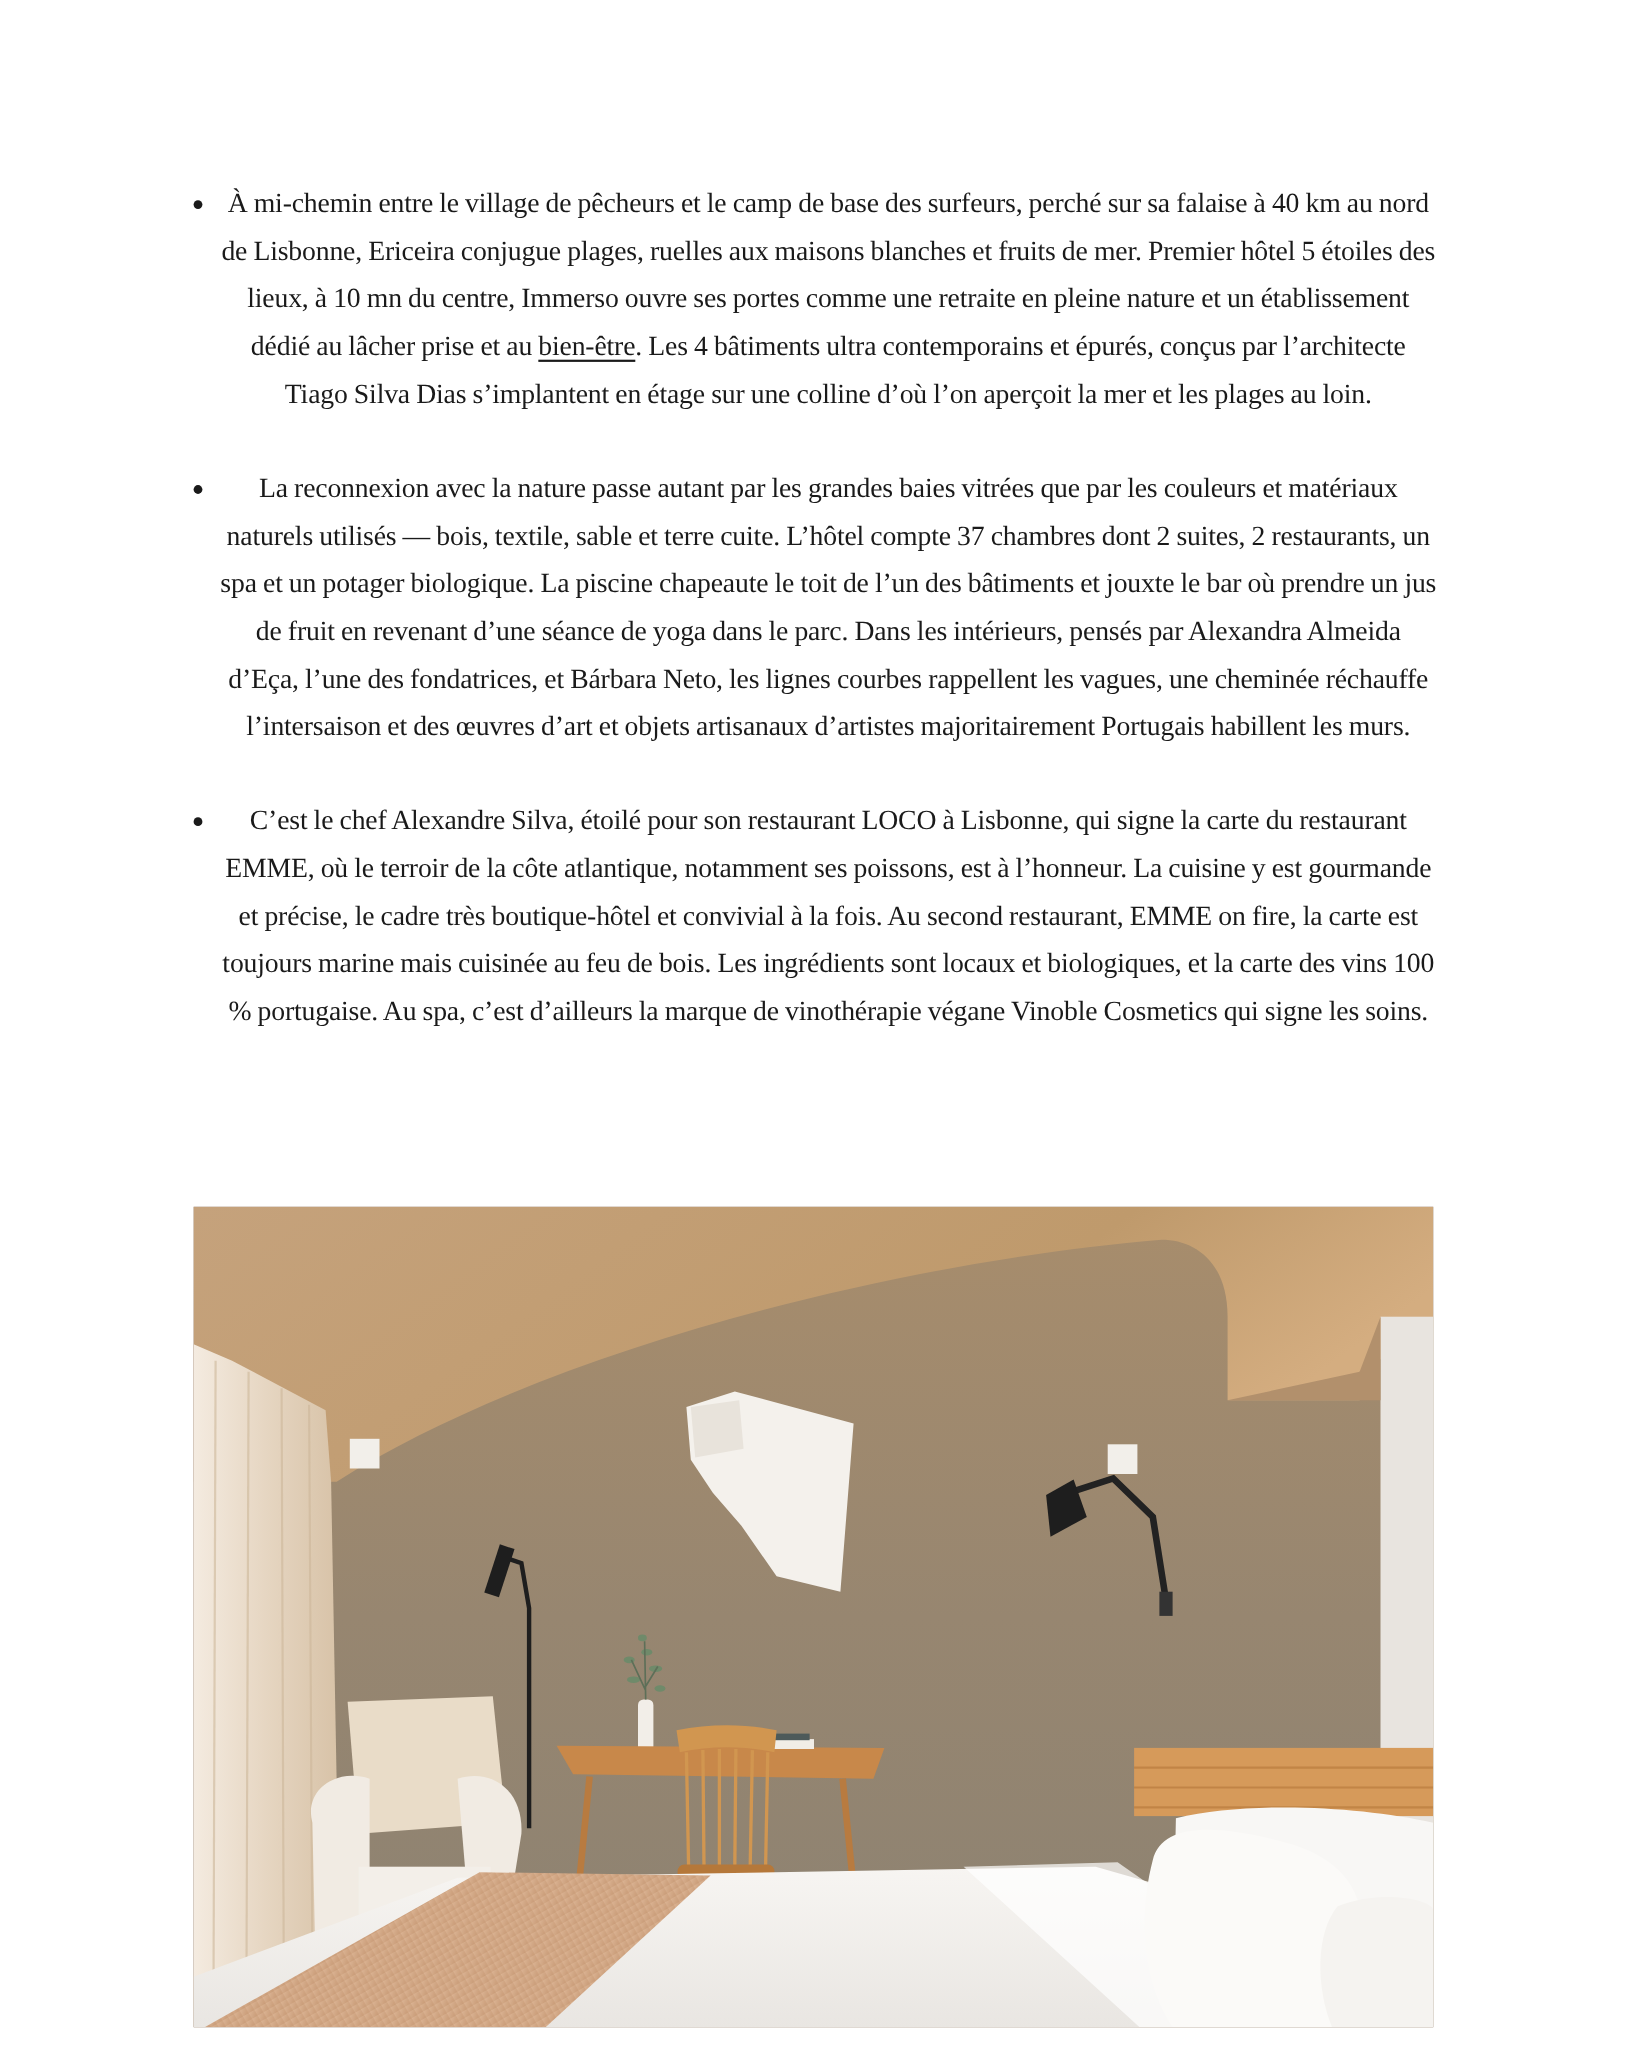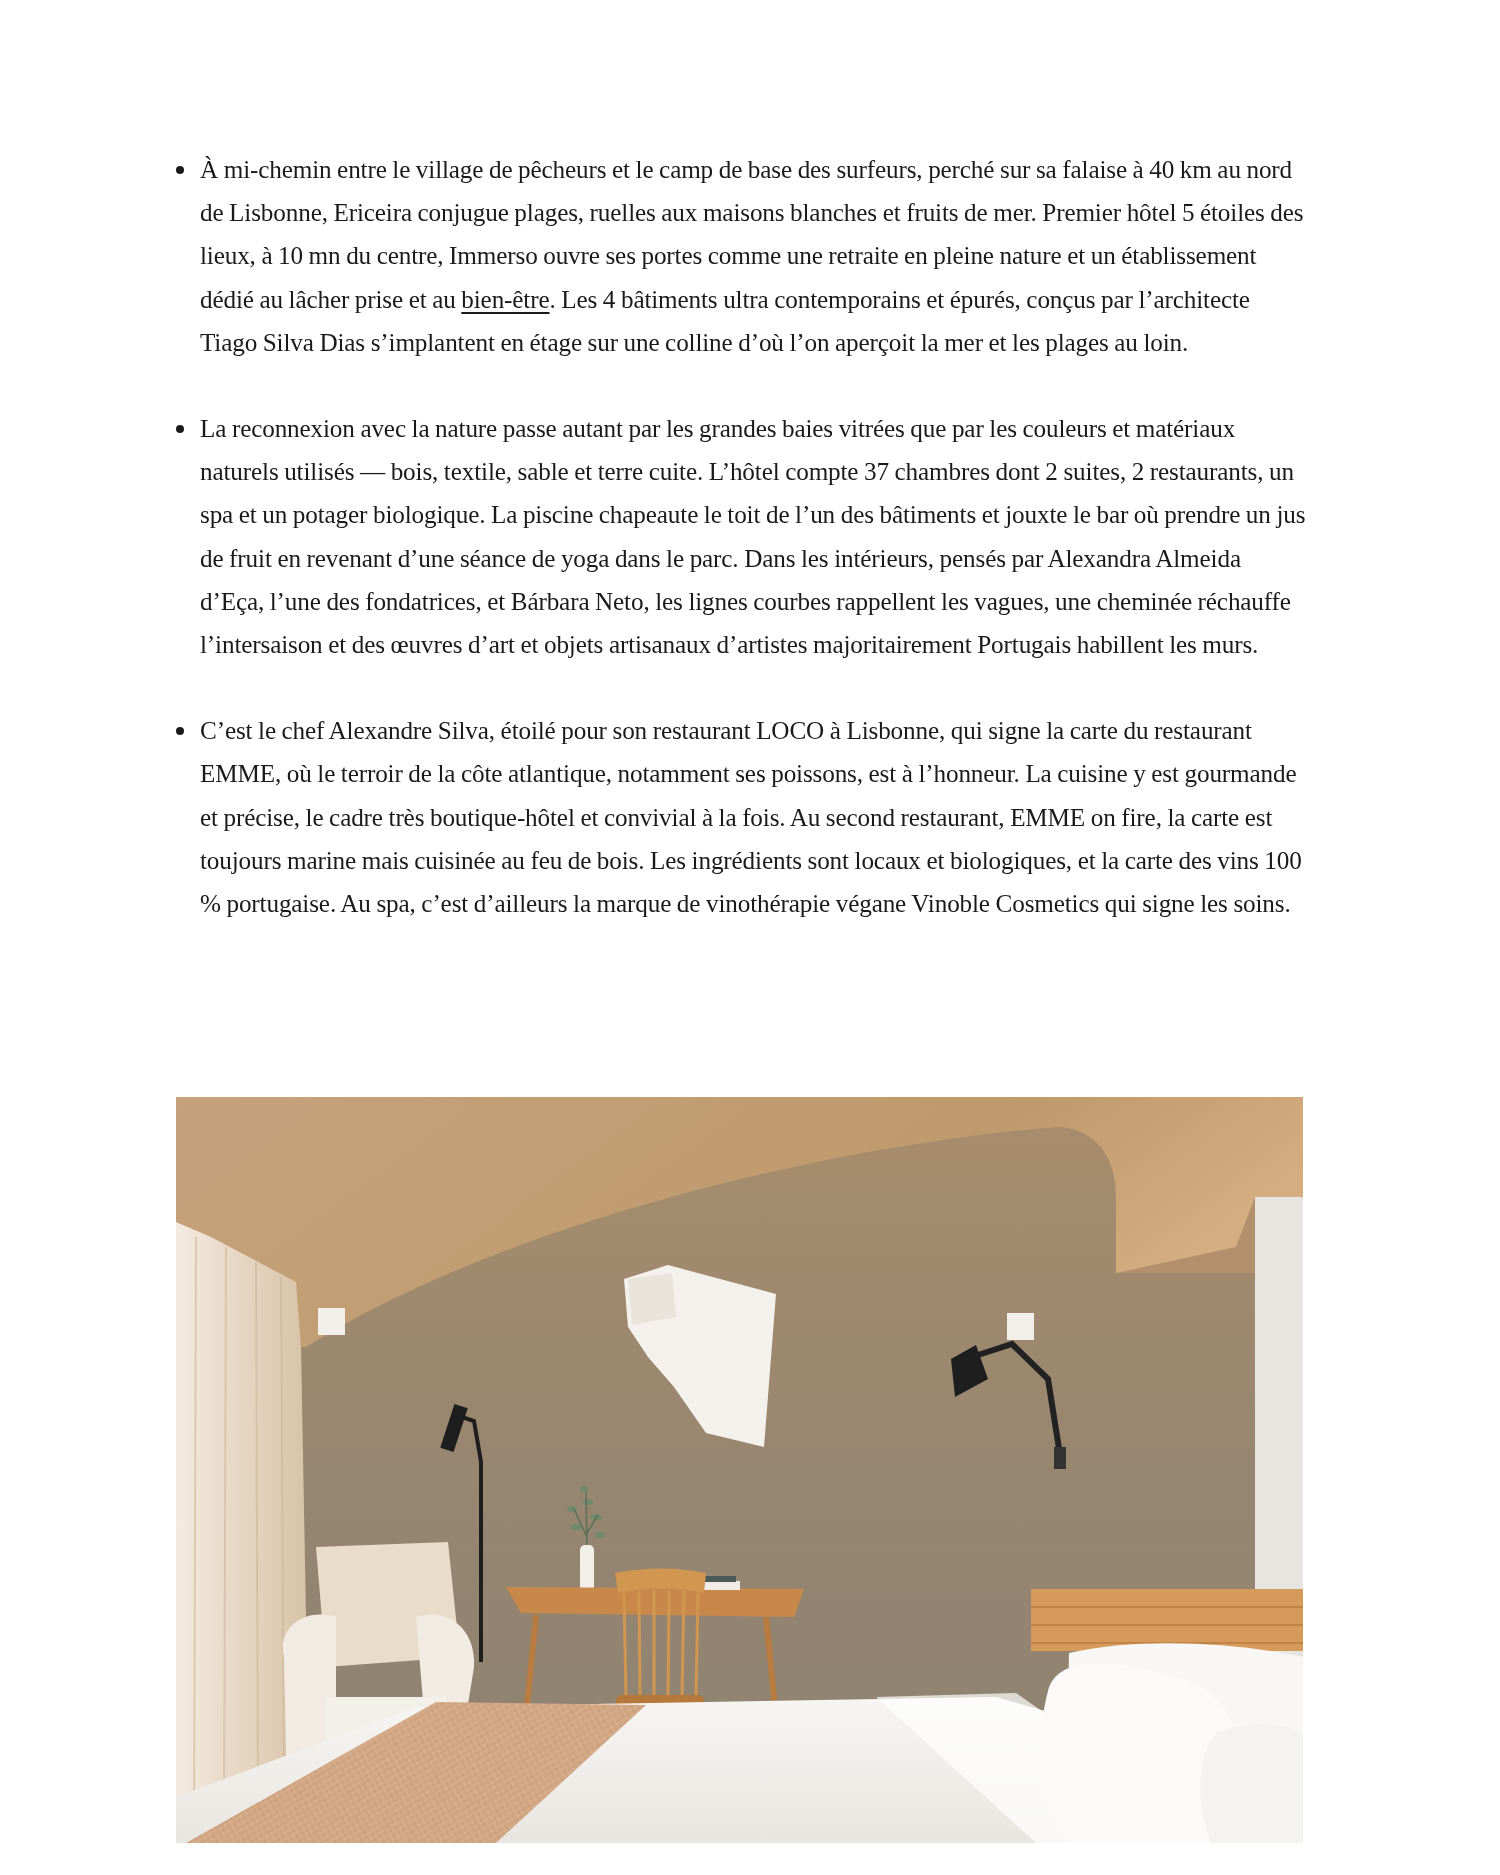--- a/index.html
+++ b/index.html
@@ -11,22 +11,23 @@
       width: 1500px;
       height: 1875px;
       position: relative;
       overflow: hidden;
       font-family: "Liberation Serif", "DejaVu Serif", serif;
       color: #1a1a1a;
     }
     .article {
       position: absolute;
       left: 176px;
-      top: 148px;
+      top: 164px;
       width: 1130px;
+      text-align: center;
     }
     ul.bullets {
       list-style: none;
       margin: 0;
       padding: 0;
     }
     ul.bullets li {
       position: relative;
       padding-left: 24px;
       font-size: 25.2px;

